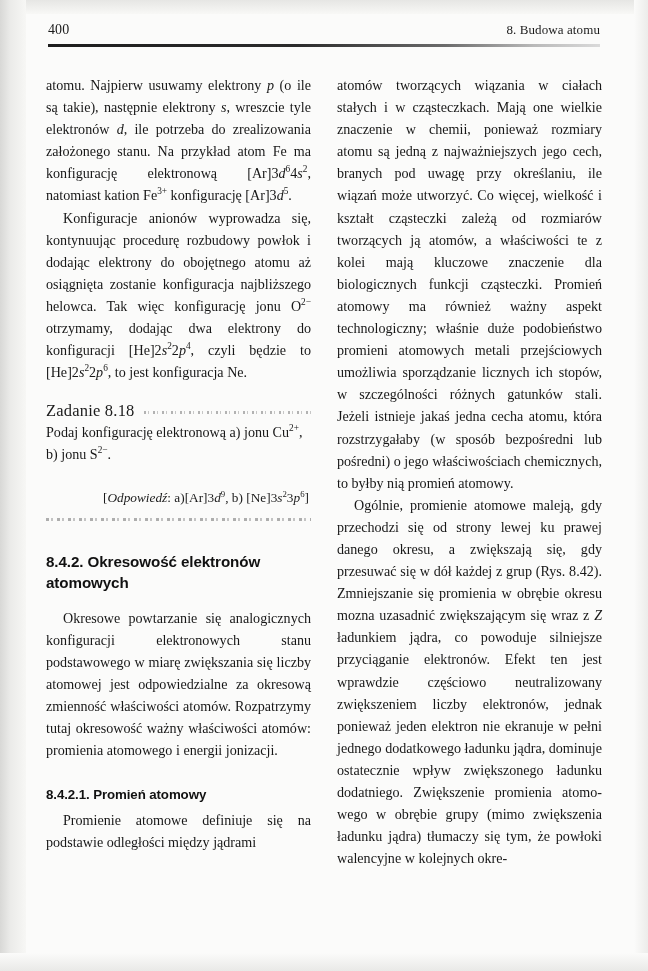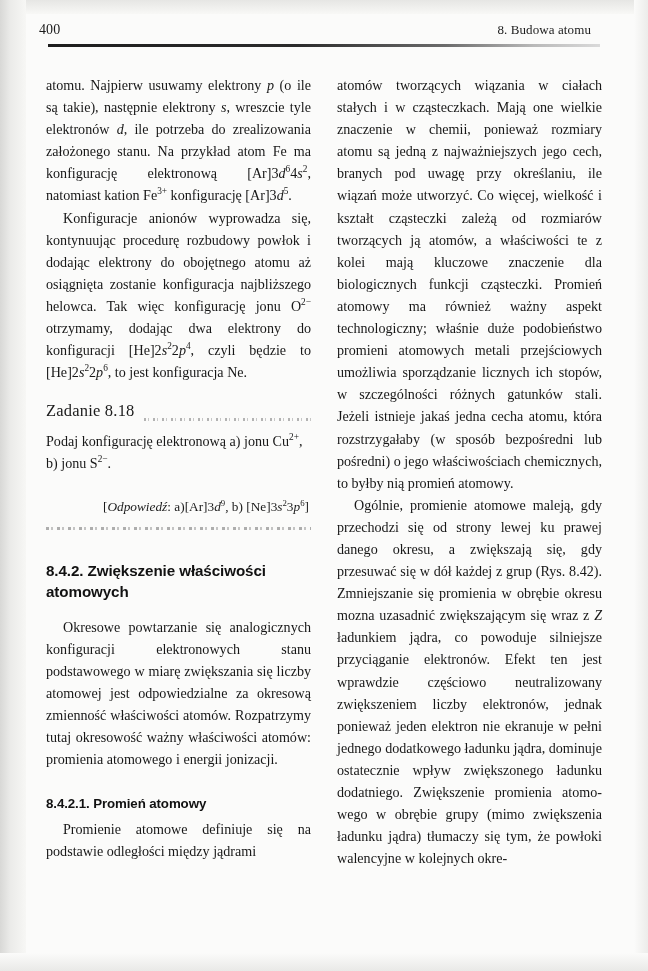--- a/index.html
+++ b/index.html
@@ -44,21 +44,21 @@
     position: absolute;
     right: 0; top: 0;
     width: 14px; height: 971px;
     background: linear-gradient(to left, #ececea 0%, #fbfbfa 100%);
     pointer-events: none;
   }
 
   
   .runhead {
     position: absolute;
-    left: 39px;
+    left: 48px;
     top: 22px;
     width: 552px;
     display: flex;
     justify-content: space-between;
     align-items: flex-start;
     font-size: 13.5px;
     color: #1b1b1b;
     letter-spacing: 0.1px;
   }
   .runhead .folio { font-size: 14px; }
@@ -97,23 +97,22 @@
   sup { font-size: 0.66em; vertical-align: super; line-height: 0; }
   i.orb { font-style: italic; }
 
   
   .exercise {
     margin-top: 18px;
     position: relative;
   }
   .exercise-head {
     display: flex;
-    align-items: flex-end;
+    align-items: center;
     gap: 9px;
-    margin-bottom: 9px;
   }
   .exercise-title {
     font-size: 16.5px;
     color: #1a1a1a;
     white-space: nowrap;
     letter-spacing: 0.2px;
   }
   .dotrule {
     flex: 1;
     height: 3px;
@@ -204,21 +203,21 @@
       <div class="exercise">
         <div class="exercise-head">
           <span class="exercise-title">Zadanie 8.18</span>
           <span class="dotrule"></span>
         </div>
         <div class="exercise-body">Podaj konfigurację elektronową a) jonu Cu<sup>2+</sup>, b) jonu S<sup>2−</sup>.</div>
         <div class="exercise-answer">[<span class="lab">Odpowiedź</span>: a)[Ar]3<i class="orb">d</i><sup>9</sup>, b) [Ne]3<i class="orb">s</i><sup>2</sup>3<i class="orb">p</i><sup>6</sup>]</div>
         <div class="bottomrule"></div>
       </div>
 
-      <h2 class="sec">8.4.2. Zwiększenie właściwości atomowych</h2>
+      <h2 class="sec">8.4.2. Okresowość elektronów atomowych</h2>
 
       <p class="body indent">Okresowe powtarzanie się analogicz­nych konfiguracji elektronowych stanu podstawowego w miarę zwiększania się liczby atomowej jest odpowiedzialne za okresową zmienność właściwości ato­mów. Rozpatrzymy tutaj okresowość ważny właściwości atomów: promienia atomowego i energii jonizacji.</p>
 
       <h3 class="subsec">8.4.2.1. Promień atomowy</h3>
 
       <p class="body indent">Promienie atomowe definiuje się na podstawie odległości między jądrami</p>
     </div>
 
     <div class="col">
 

